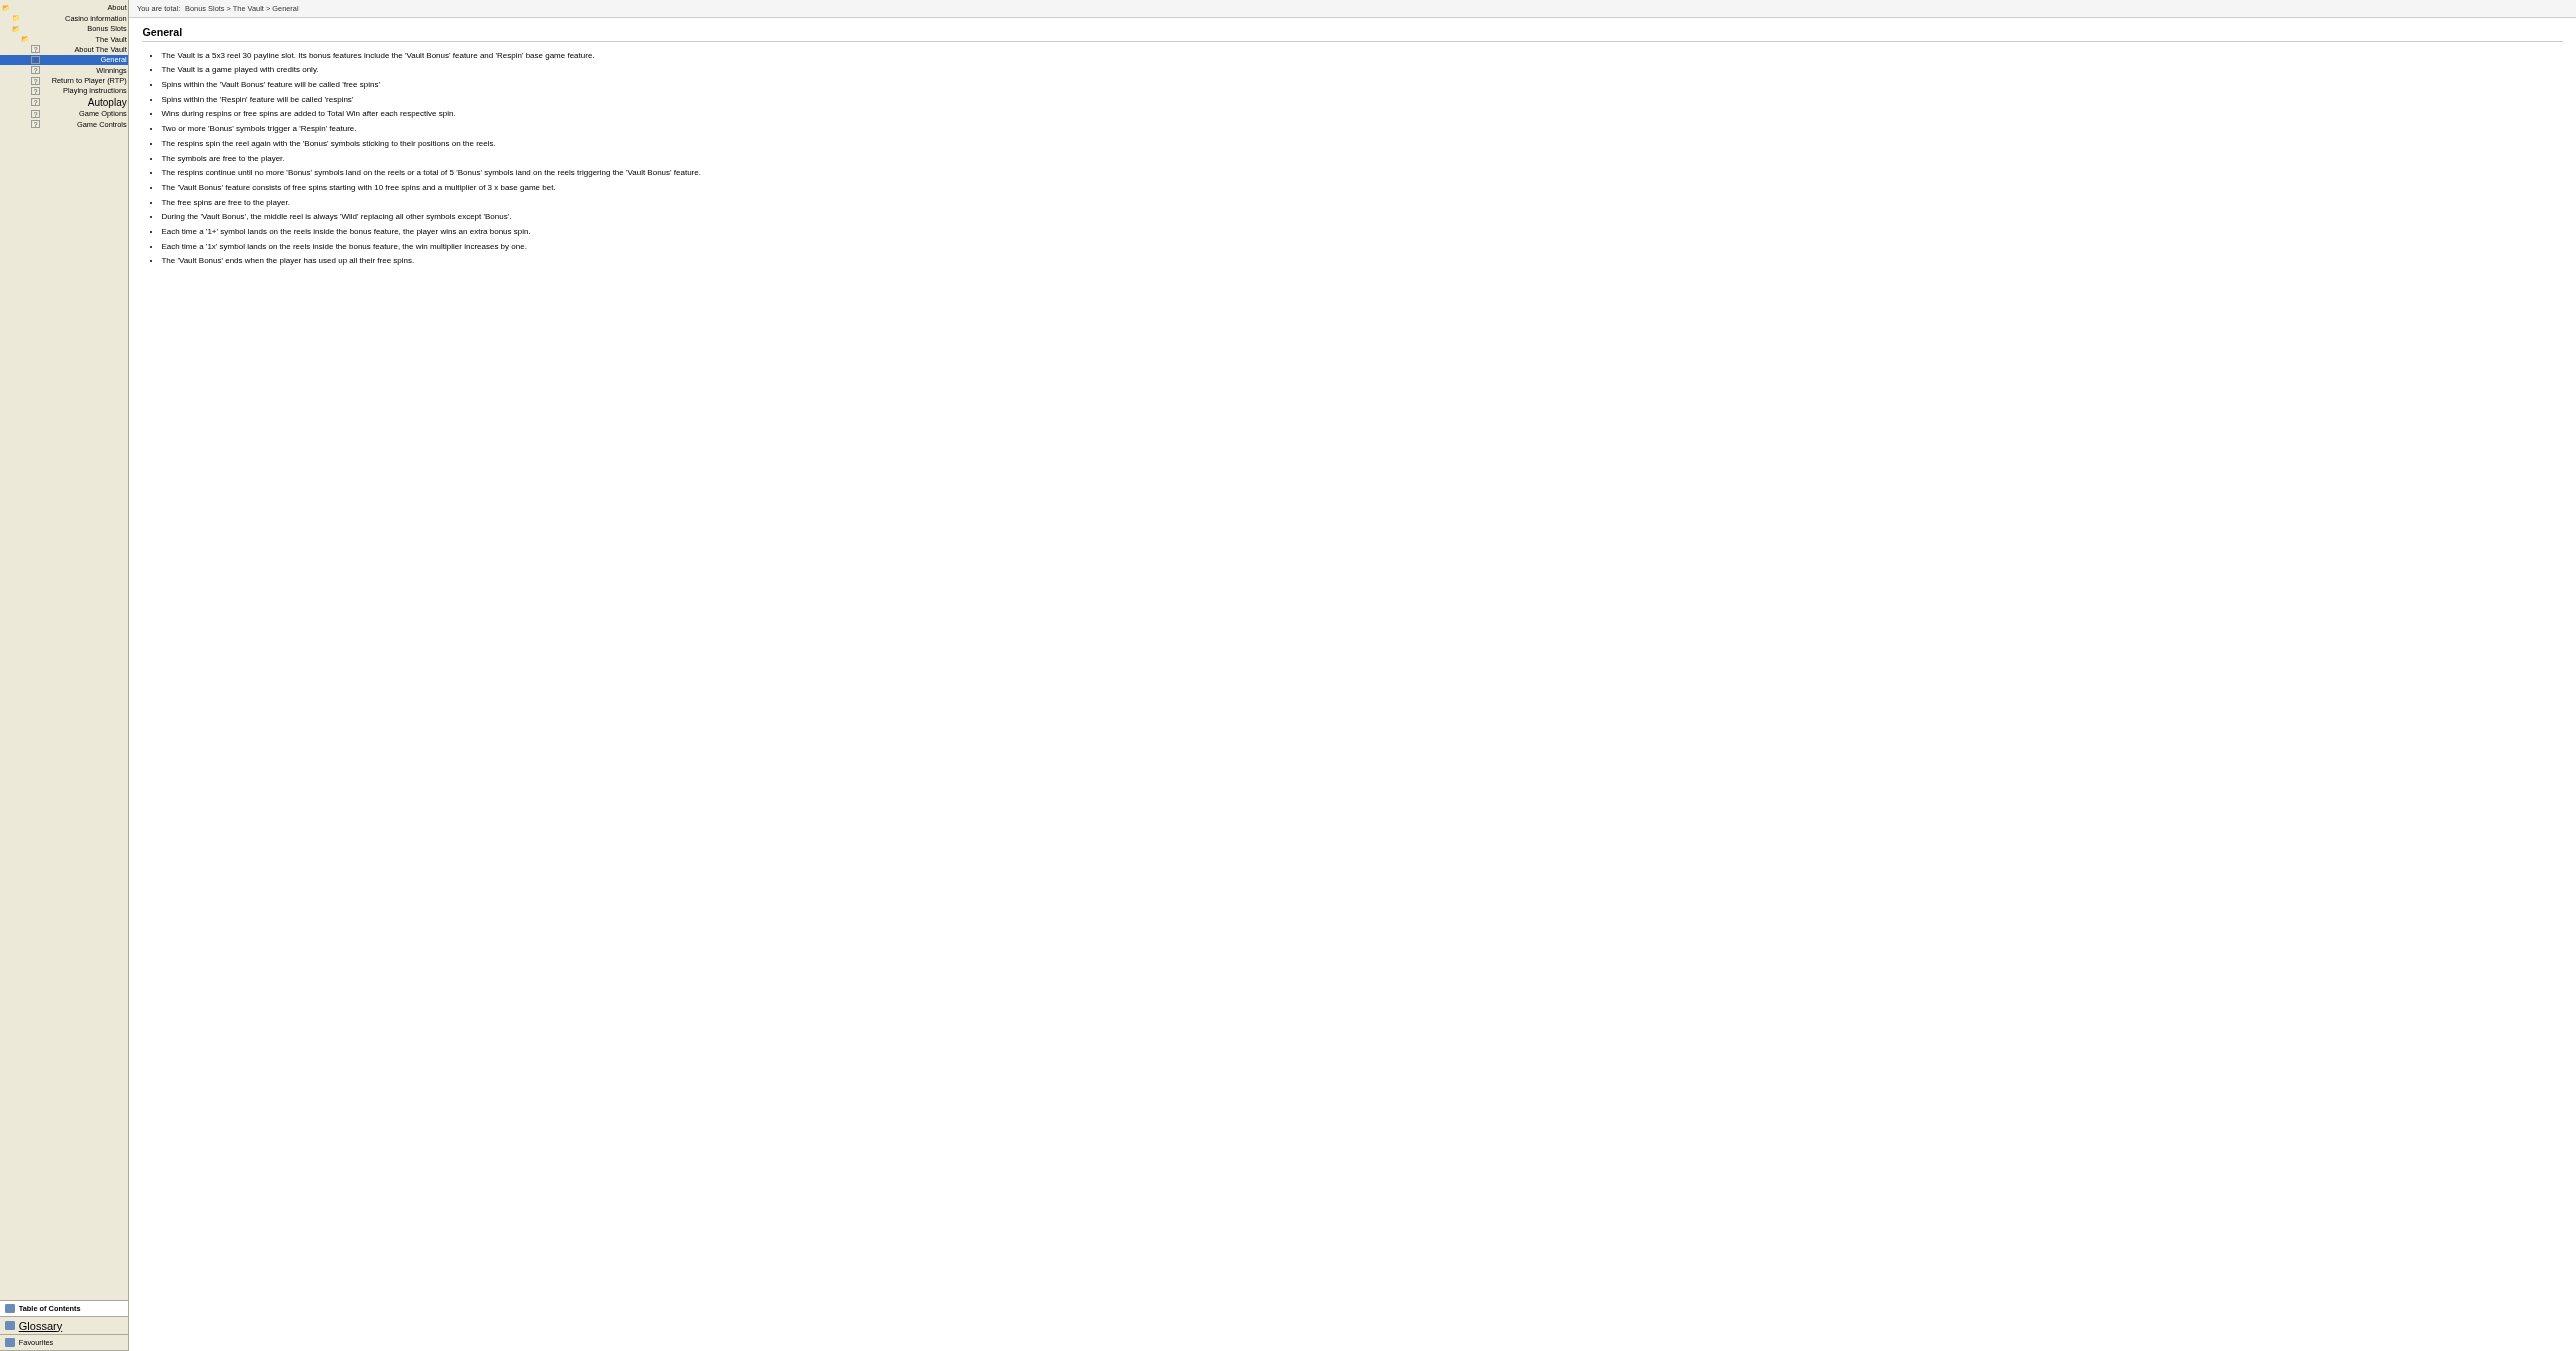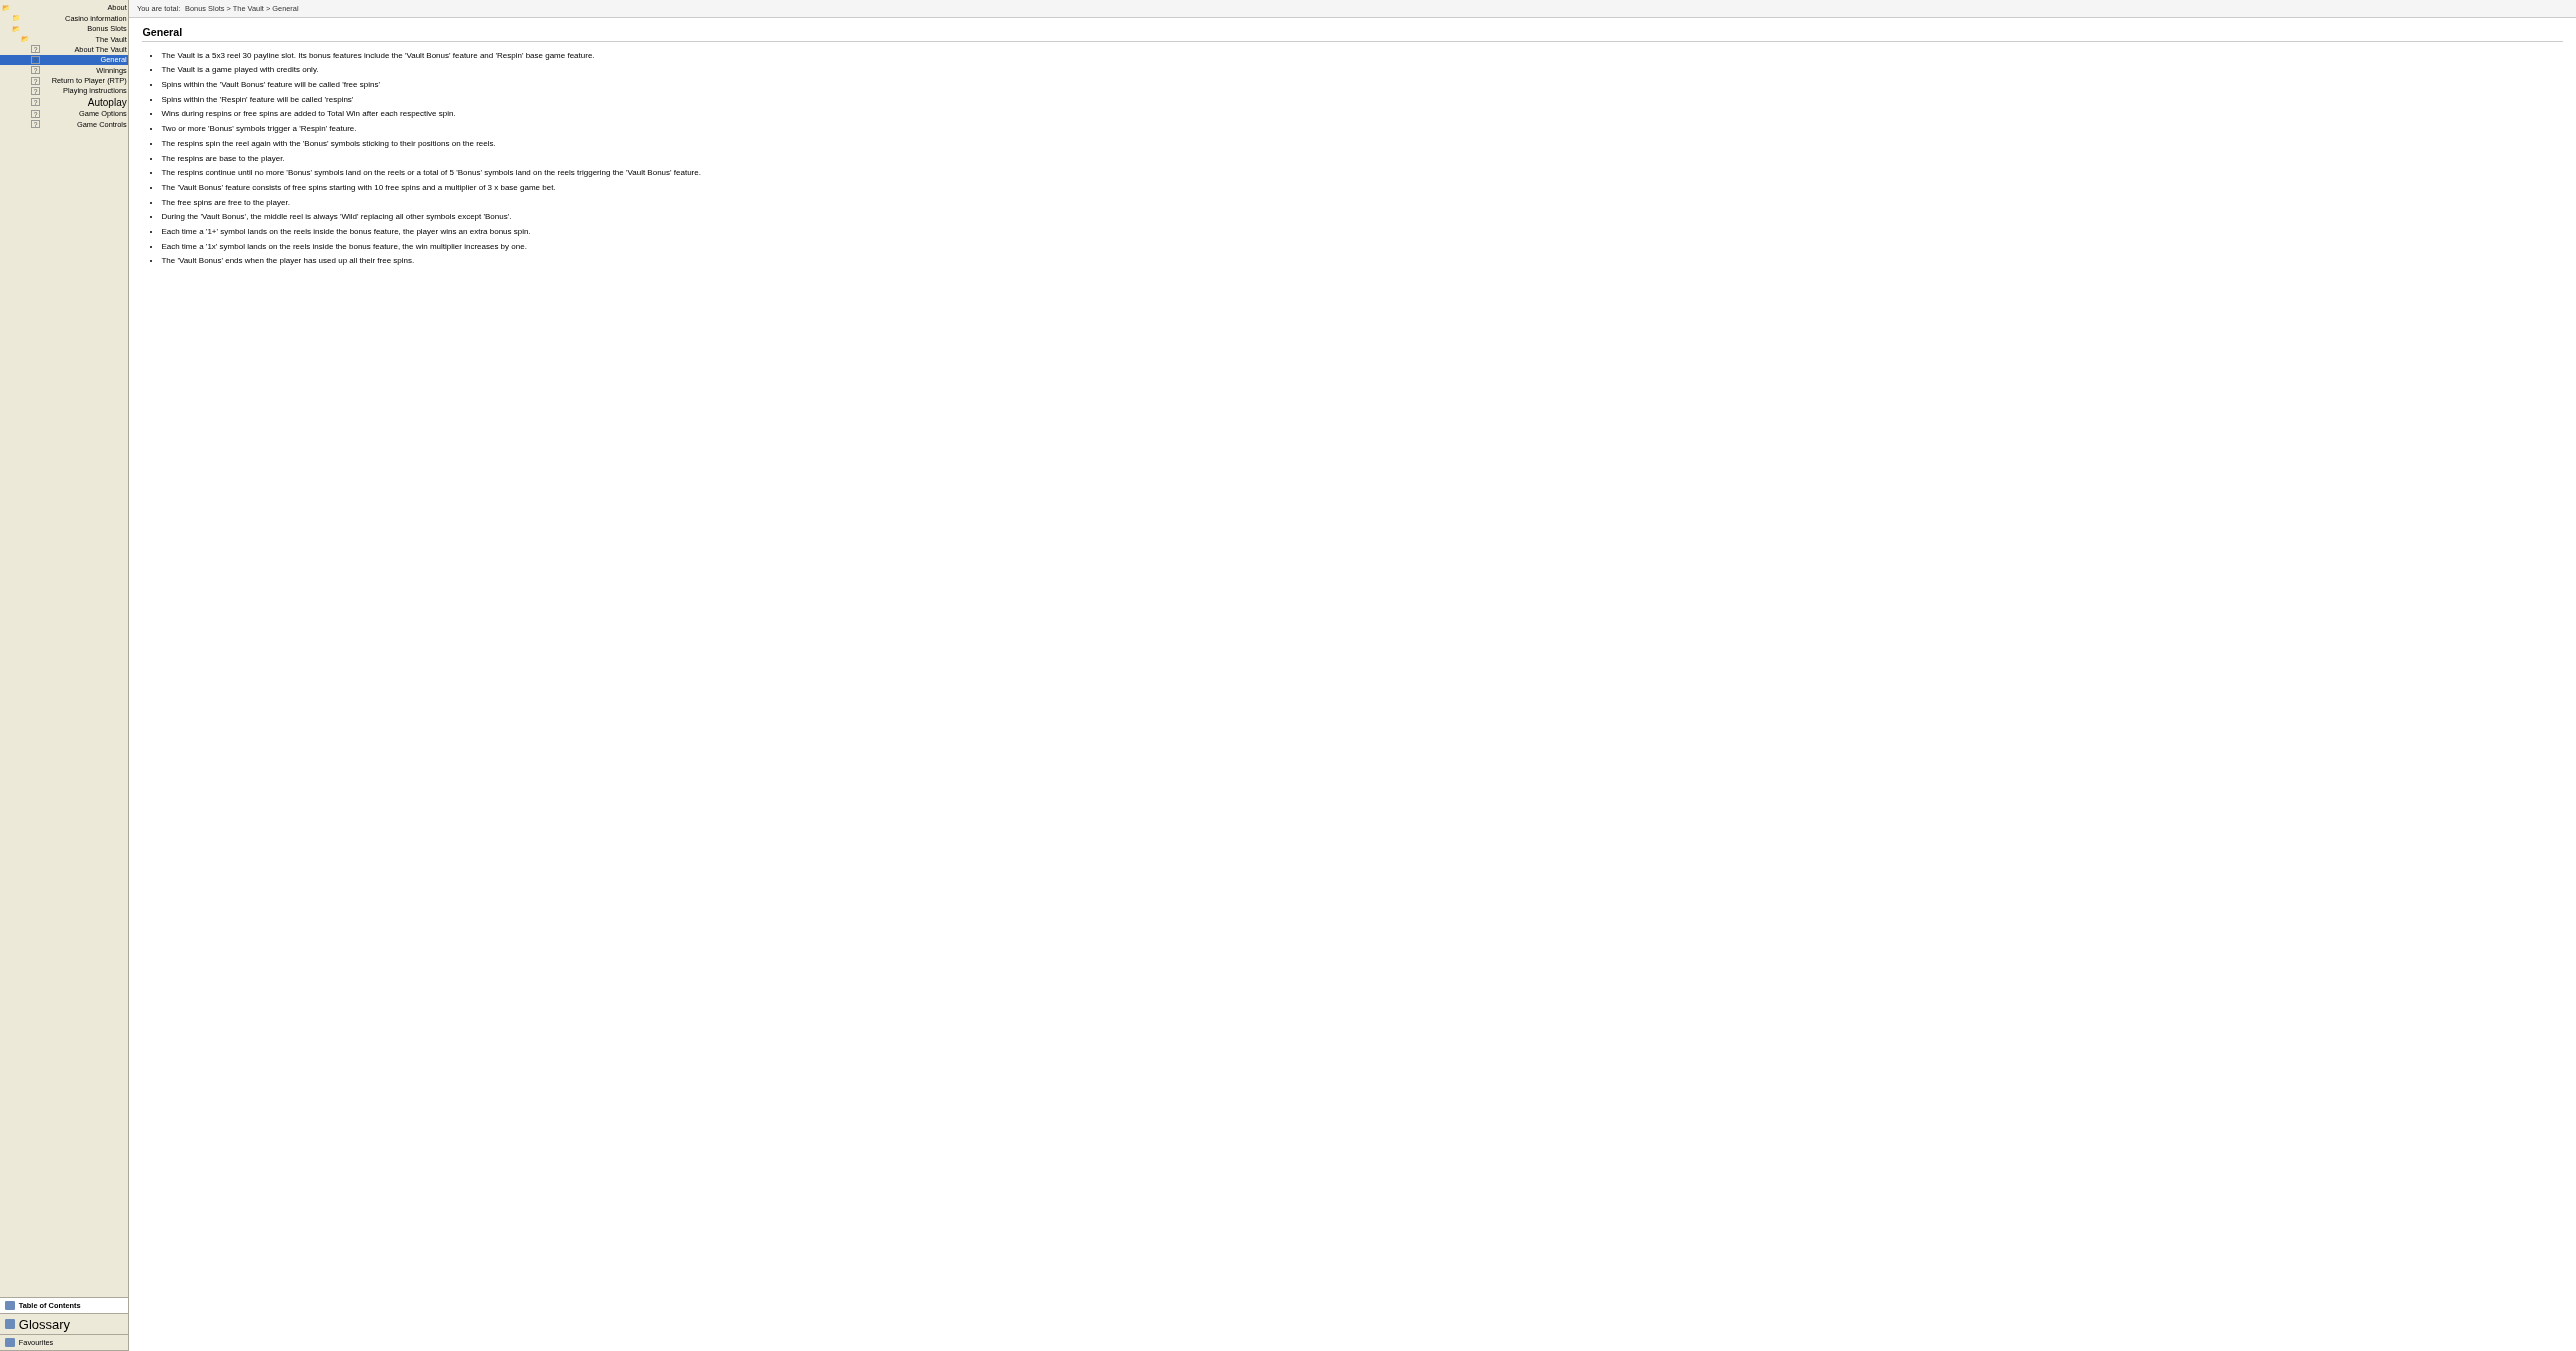--- a/index.html
+++ b/index.html
@@ -182,21 +182,21 @@
         </div>
       </div>
     <div class="sidebar-bottom">
 
     <div class="sidebar-tab active">
           <span class="tab-icon"></span>
           <span style="font-size: 7.4px;">Table of Contents</span>
         </div>
         <div class="sidebar-tab">
           <span class="tab-icon"></span>
-          <span style="font-size: 13px;">Glossary</span>
+          <span style="font-size: 11px; text-decoration: underline;">Glossary</span>
         </div>
         <div class="sidebar-tab">
           <span class="tab-icon"></span>
           <span style="font-size: 7.4px;">Favourites</span>
         </div>
       </div>
   </div>
 
   <div class="content-area">
     <div class="breadcrumb">
@@ -207,21 +207,21 @@
       <div class="content-title">General</div>
       <ul class="content-list">
 
       <li>The Vault is a 5x3 reel 30 payline slot. Its bonus features include the 'Vault Bonus' feature and 'Respin' base game feature.</li>
           <li>The Vault is a game played with credits only.</li>
           <li>Spins within the 'Vault Bonus' feature will be called 'free spins'</li>
           <li>Spins within the 'Respin' feature will be called 'respins'</li>
           <li>Wins during respins or free spins are added to Total Win after each respective spin.</li>
           <li>Two or more 'Bonus' symbols trigger a 'Respin' feature.</li>
           <li>The respins spin the reel again with the 'Bonus' symbols sticking to their positions on the reels.</li>
-          <li>The respins are base to the player.</li>
+          <li>The symbols are free to the player.</li>
           <li>The respins continue until no more 'Bonus' symbols land on the reels or a total of 5 'Bonus' symbols land on the reels triggering the 'Vault Bonus' feature.</li>
           <li>The 'Vault Bonus' feature consists of free spins starting with 10 free spins and a multiplier of 3 x base game bet.</li>
           <li>The free spins are free to the player.</li>
           <li>During the 'Vault Bonus', the middle reel is always 'Wild' replacing all other symbols except 'Bonus'.</li>
           <li>Each time a '1+' symbol lands on the reels inside the bonus feature, the player wins an extra bonus spin.</li>
           <li>Each time a '1x' symbol lands on the reels inside the bonus feature, the win multiplier increases by one.</li>
           <li>The 'Vault Bonus' ends when the player has used up all their free spins.</li>
         </ul>
     </div>
   </div>

